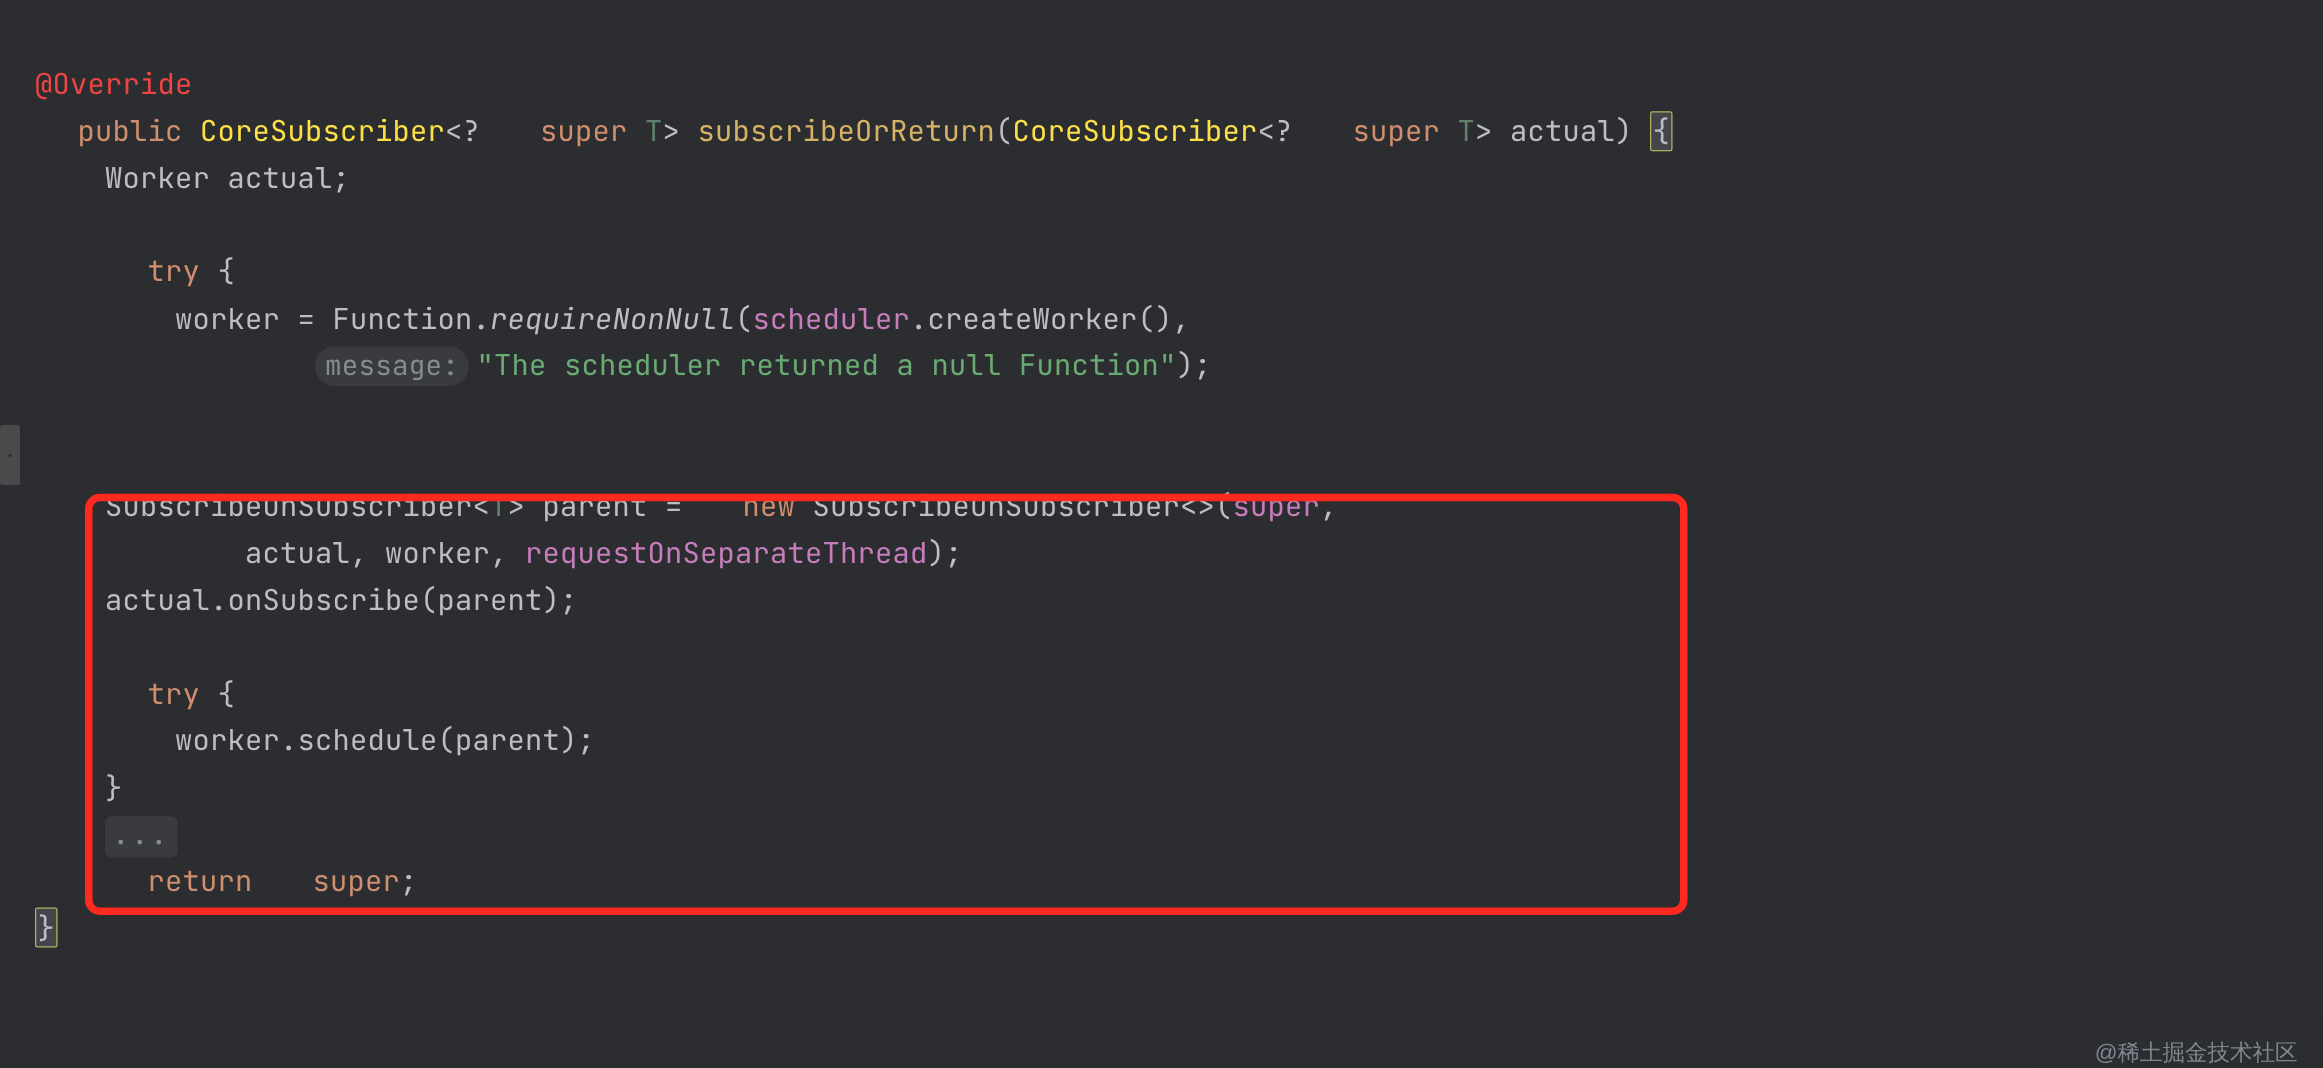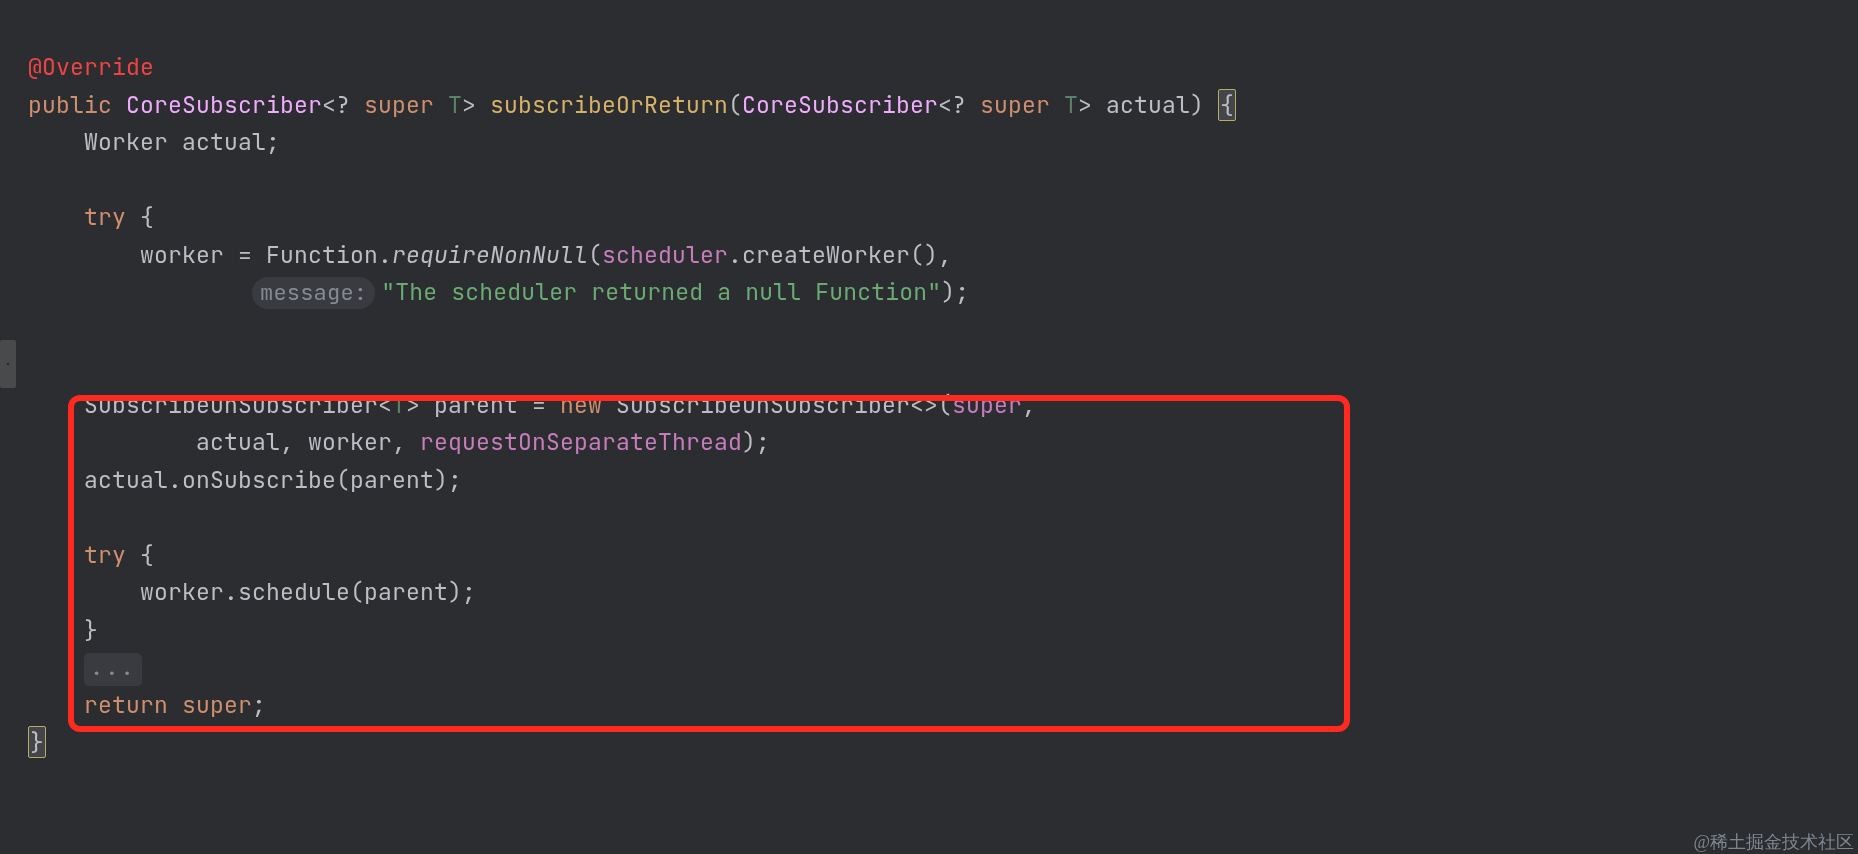--- a/index.html
+++ b/index.html
@@ -29,22 +29,22 @@
     height: 48px;
     background: #484a4c;
     border-radius: 2px;
     color: #2b2d30;
     display: flex;
     align-items: center;
     justify-content: center;
     font-size: 10px;
   }
   .anno { color: #ef4444; }
-  .kw   { color: #cf8e6d; }
-  .type { color: #f0abfc; }
+  .kw   { color: #cf8e6d; margin-left: 34px; }
+  .type { color: #fde047; }
   .fn   { color: #d6b267; }
   .method-ital { color: #bcbec4; font-style: italic; }
   .field { color: #c77dbb; }
   .str  { color: #6aab73; }
   .gen  { color: #5f826b; } 
   .punct { color: #bcbec4; }
   .hint {
     background: #393b40;
     color: #868a91;
     border-radius: 16px;
@@ -68,25 +68,25 @@
     letter-spacing: 2px;
   }
   .red-highlight-box {
     position: absolute;
     border: 6px solid #ff2a1f;
     border-radius: 12px;
     pointer-events: none;
   }
   .watermark {
     position: absolute;
-    right: 4px;
+    right: 20px;
     bottom: 0px;
     color: #8d96a1;
     font-size: 18px;
-    font-family: Liberation Serif, serif;
+    font-family: Liberation Sans, sans-serif;
     opacity: 0.85;
   }
 </style>
 </head>
 <body>
 
 <div class="editor">
 <span class="anno">@Override</span>
 <span class="kw">public</span> <span class="type">CoreSubscriber</span><span class="punct">&lt;</span><span class="punct">?</span> <span class="kw">super</span> <span class="gen">T</span><span class="punct">&gt;</span> <span class="fn">subscribeOrReturn</span><span class="punct">(</span><span class="type">CoreSubscriber</span><span class="punct">&lt;</span><span class="punct">?</span> <span class="kw">super</span> <span class="gen">T</span><span class="punct">&gt;</span> <span>actual</span><span class="punct">)</span> <span class="highlight-brace">{</span>
     <span>Worker actual;</span>

